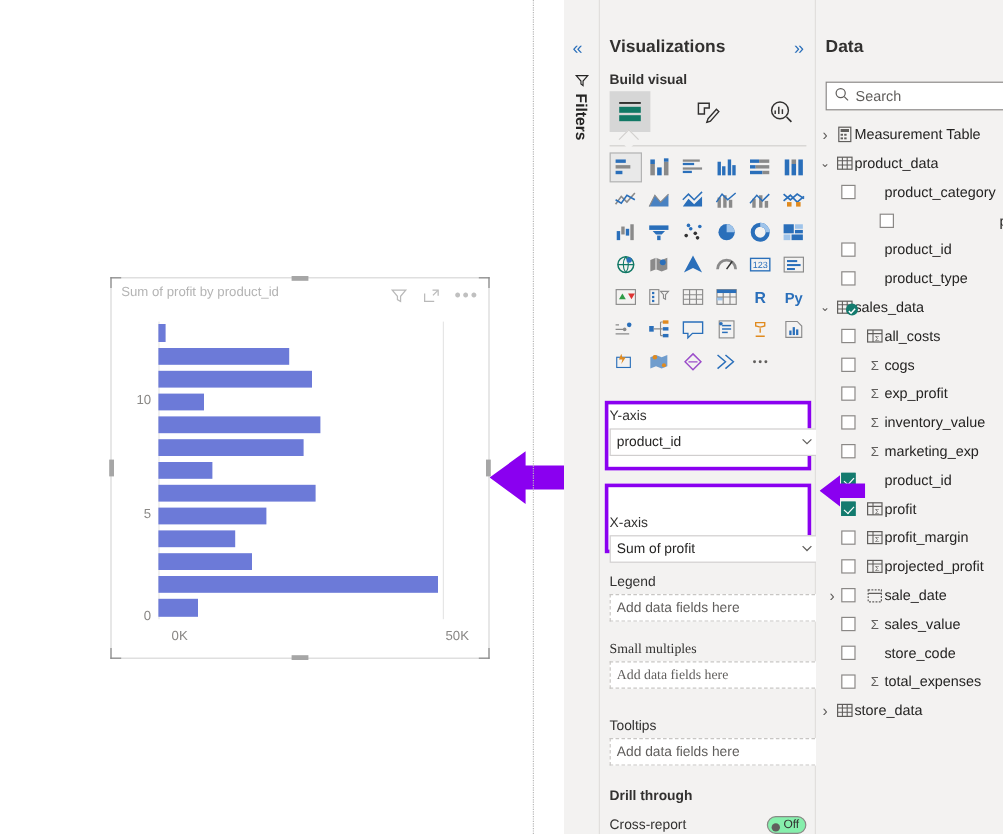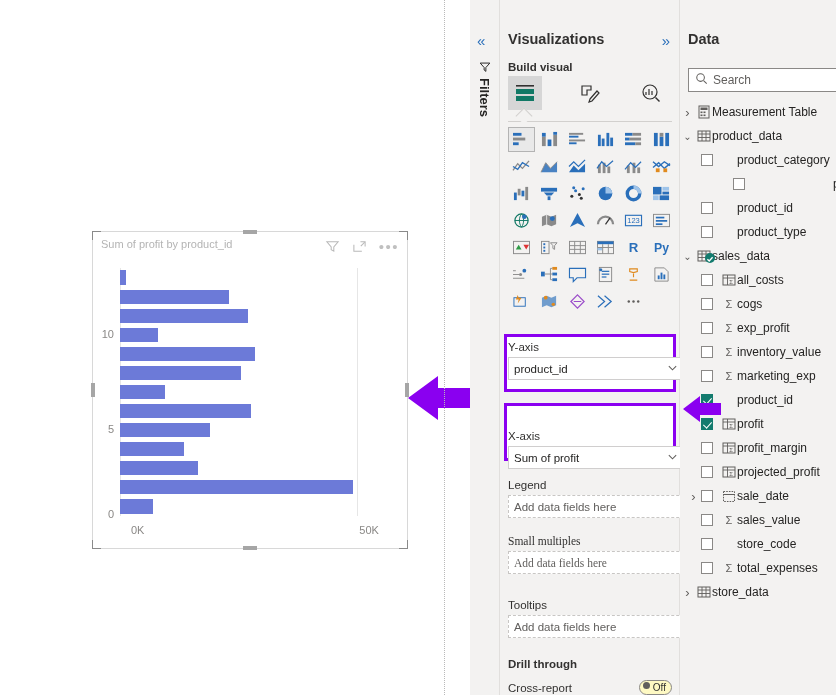--- a/index.html
+++ b/index.html
@@ -44,21 +44,21 @@
   .corner.tr { right: -1px; top: -1px; border-left: none; border-bottom: none; }
   .corner.bl { left: -1px; bottom: -1px; border-right: none; border-top: none; }
   .corner.br { right: -1px; bottom: -1px; border-left: none; border-top: none; }
   .handle { position: absolute; background: #a6a6a6; }
   .handle.h-top { left: 50%; margin-left: -7px; top: -2px; width: 14px; height: 4px; }
   .handle.h-bottom { left: 50%; margin-left: -7px; bottom: -2px; width: 14px; height: 4px; }
   .handle.h-left { top: 50%; margin-top: -7px; left: -2px; width: 4px; height: 14px; }
   .handle.h-right { top: 50%; margin-top: -7px; right: -2px; width: 4px; height: 14px; }
 
   
-  #plot { position: absolute; left: 0; top: 26px; width: 316px; height: 292px; text-decoration: underline; }
+  #plot { position: absolute; left: 12px; top: 26px; width: 316px; height: 292px; text-decoration: underline; }
   .axis-line { position: absolute; top: 10px; width: 1px; height: 248px; background: #e6e6e6; }
   .ytick { position: absolute; right: 0; font-size: 11px; color: #8a8886; text-align: right; }
   .xtick { position: absolute; font-size: 11px; color: #8a8886; padding-left: 16px; }
   .bar { position: absolute; background: #6c7ad8; }
 
   
   .arrow-big {
     position: absolute; left: 408px; top: 374px; width: 74px; height: 48px;
   }
   .arrow-small { position: absolute; left: 683px; top: 394px; width: 38px; height: 30px; }
@@ -119,22 +119,22 @@
 
   #legend-group { top: 479px; }
   #smallmult-group { top: 535px; font-family: Liberation Serif, serif; }
   #tooltips-group { top: 599px; }
   #drill-label { position: absolute; left: 8px; top: 658px; font-size: 11.5px; font-weight: bold; color: #323130; }
   #crossreport-row {
     position: absolute; left: 8px; top: 680px; width: 164px;
     display: flex; align-items: center; justify-content: space-between; font-size: 11.5px; color: #323130;
   }
   .toggle {
-    display: flex; align-items: flex-start; gap: 3px; border: 1px solid #8a8886;
-    border-radius: 8px; padding: 1px 5px 1px 3px; font-size: 10px; color: #323130; background: #fef9c3;
+    display: flex; align-items: flex-end; gap: 3px; border: 1px solid #8a8886;
+    border-radius: 8px; padding: 1px 5px 1px 3px; font-size: 10px; color: #323130; background: #86efac;
   }
   .toggle-knob { width: 7px; height: 7px; border-radius: 50%; background: #605e5c; }
 
   
   #data-pane {
     position: absolute; left: 680px; top: 0; width: 156px; height: 695px; background: #f3f2f1;
   }
   #data-header { position: absolute; left: 8px; top: 31px; font-size: 14.5px; font-weight: bold; color: #323130; }
   #search-box {
     position: absolute; left: 8px; top: 68px; width: 170px; height: 24px;

